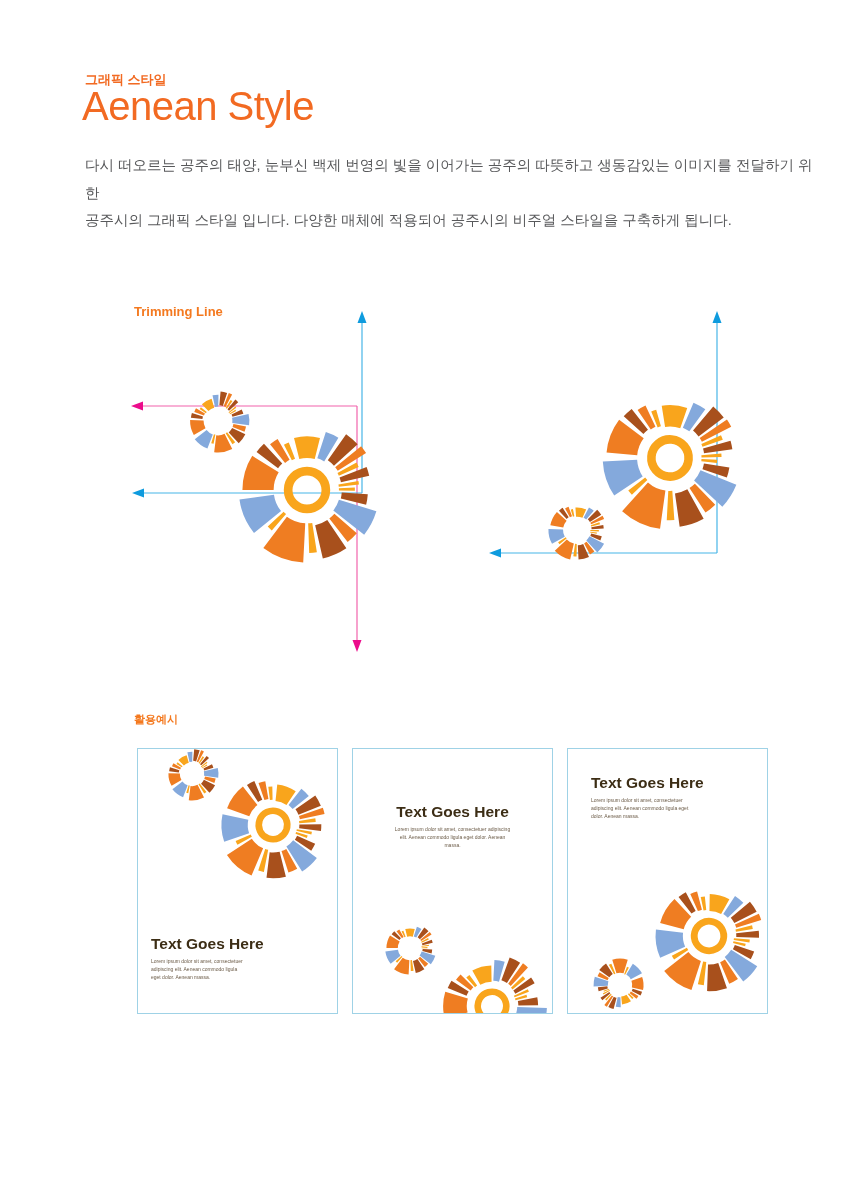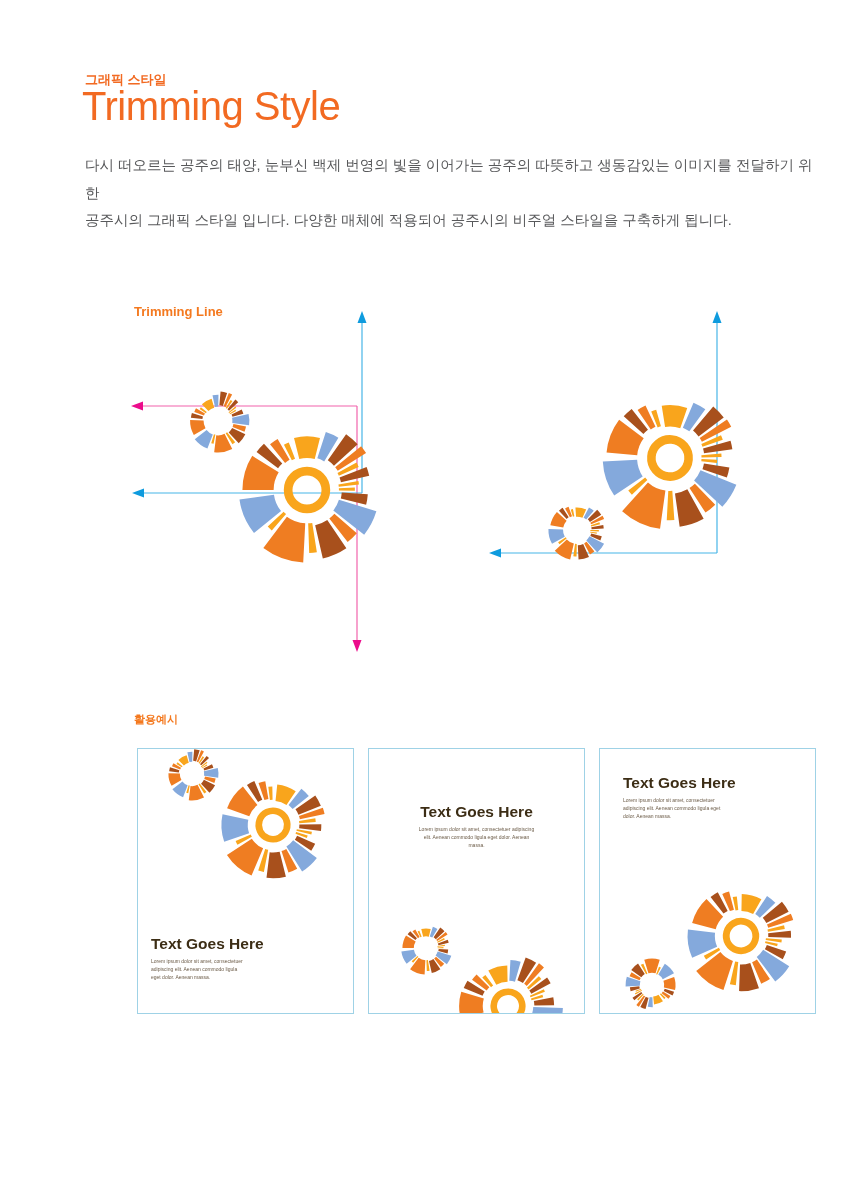--- a/index.html
+++ b/index.html
@@ -15,38 +15,38 @@
   .trim-label{left:134px;top:304px;}
   .usage-label{left:134px;top:712px;font-size:11px;}
   .guides{position:absolute;left:0;top:0;z-index:1;pointer-events:none;}
   .cyan-line{stroke:var(--cyanLine);stroke-width:1.2;fill:none;}
   .magenta-line{stroke:var(--magentaLine);stroke-width:1.2;fill:none;}
   .cyan-arrow{fill:var(--cyanArrow);}
   .magenta-arrow{fill:var(--magentaArrow);}
   .sunburst{position:absolute;z-index:2;}
   .cards-row{left:137px;top:748px;display:flex;gap:14px;z-index:2;}
   .card{
-    width:217px;height:266px;box-sizing:border-box;background:#fff;
+    width:201px;height:266px;box-sizing:border-box;background:#fff;
     border:1px solid var(--cardBorder);position:relative;overflow:hidden;
   }
   .text-block{position:absolute;z-index:3;}
   .card-1 .text-block{left:13px;top:186px;width:128px;}
   .card-2 .text-block{left:0;top:54px;width:100%;text-align:center;}
   .card-3 .text-block{left:23px;top:25px;width:125px;}
   .card-heading{font-size:15.5px;font-weight:600;color:var(--cardHeading);}
   .card-body{font-size:5px;line-height:1.55;color:var(--cardBody);margin-top:5px;}
   .card-2 .card-body{width:118px;margin:5px auto 0;}
   .card-1 .card-body{width:92px;}
   .card-3 .card-body{width:98px;}
 </style>
 </head>
 <body>
 
 <div class="abs eyebrow">그래픽 스타일</div>
-<div class="abs page-title">Trimming Style</div>
+<div class="abs page-title">Aenean Style</div>
 <div class="abs desc">다시 떠오르는 공주의 태양, 눈부신 백제 번영의 빛을 이어가는 공주의 따뜻하고 생동감있는 이미지를 전달하기 위한
 공주시의 그래픽 스타일 입니다. 다양한 매체에 적용되어  공주시의 비주얼 스타일을 구축하게 됩니다.</div>
 
 <div class="abs section-label trim-label">Trimming Line</div>
 
 <svg class="guides" width="850" height="1202">
   <g>
     <line class="magenta-line" x1="140" y1="406" x2="357" y2="406"></line>
     <line class="magenta-line" x1="357" y1="406" x2="357" y2="644"></line>
     <polygon class="magenta-arrow" points="131,406 143,401.5 143,410.5"></polygon>

